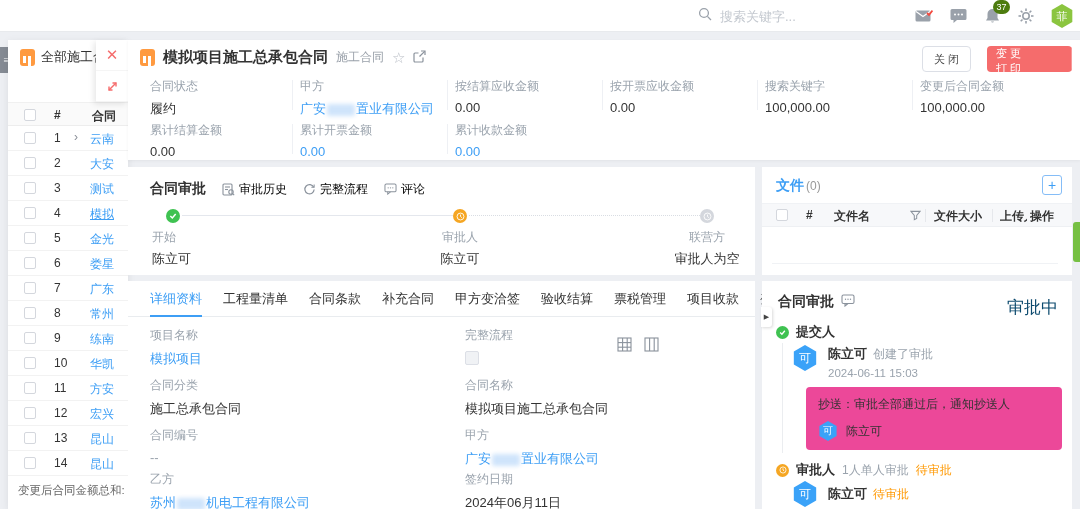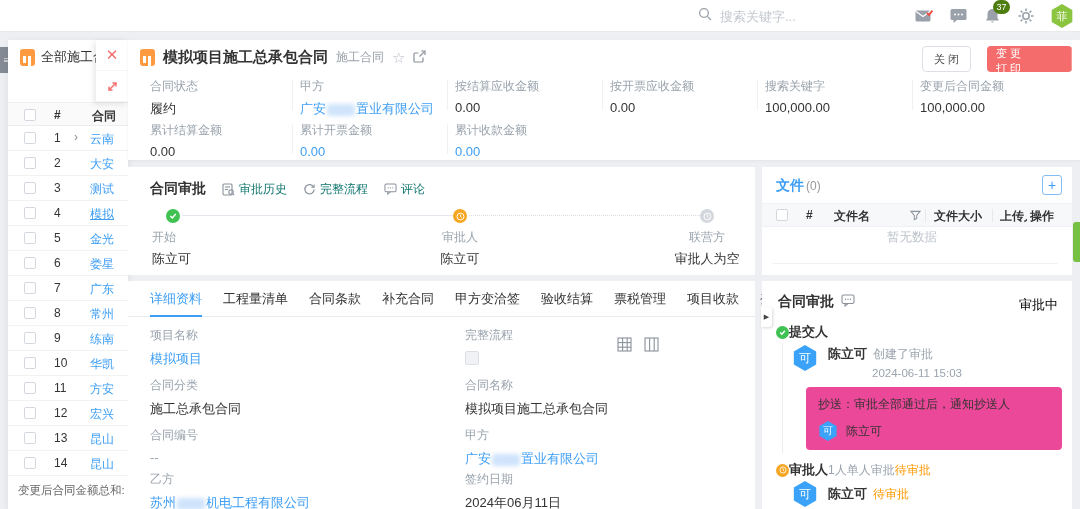--- a/index.html
+++ b/index.html
@@ -74,21 +74,21 @@
   .f-col { position:absolute; }
   .f-label { font-size:12px; color:#9aa3ad; }
   .f-value { font-size:13px; color:#333; margin-top:5px; }
   .f-value.link { color:#3d9ef5; cursor:pointer; }
   .f-div { position:absolute; width:1px; height:30px; background:#eef0f4; }
   .blur { display:inline-block; width:28px; height:12px; background:#cfe4fb; border-radius:2px; filter:blur(2px); vertical-align:middle; margin:0 1px; }
 
   
   .flow-head { position:absolute; left:22px; top:13px; display:flex; align-items:center; gap:16px; }
   .flow-title { font-size:14px; font-weight:bold; color:#333; }
-  .flow-link { display:flex; align-items:center; gap:4px; font-size:12px; color:#0f766e; cursor:pointer;justify-content:space-between; }
+  .flow-link { display:flex; align-items:center; gap:4px; font-size:12px; color:#000000; cursor:pointer;justify-content:space-between; }
   .tl-line  { position:absolute; top:48px; height:1px; background:#e4e7ed; }
   .tl-line.dotted { background:none; border-top:1px dotted #d9dde3; }
   .tl-node { position:absolute; top:42px; width:14px; height:14px; border-radius:50%; display:flex; align-items:center; justify-content:center; }
   .tl-node.done { background:#3fc251; }
   .tl-node.current { background:#f5a623; }
   .tl-node.pending { background:#d4d7dd; }
   .tl-label { position:absolute; top:62px; }
   .tl-l1 { font-size:12px; color:#9aa3ad; }
   .tl-l2 { font-size:13px; color:#333; margin-top:4px; }
   .center { text-align:center; }
@@ -120,34 +120,34 @@
   .fth { position:absolute; top:4px; white-space:nowrap; overflow:hidden; }
   .ft-div { position:absolute; top:5px; width:1px; height:13px; background:#e6e8ec; }
   .ft-empty { position:absolute; left:0; top:62px; width:300px; text-align:center; font-size:12.5px; color:#bfc4cb; }
   .ft-bottom { position:absolute; left:10px; right:14px; top:96px; height:1px; background:#f0f2f5; }
 
   
   .ap-handle { position:absolute; left:-1px; top:26px; width:11px; height:20px; background:#fff; box-shadow:1px 1px 3px rgba(0,0,0,.15);
                display:flex; align-items:center; justify-content:center; font-size:7px; color:#444; cursor:pointer; border-radius:0 3px 3px 0; }
   .ap-head { position:absolute; left:16px; top:12px; display:flex; align-items:center; gap:7px; }
   .ap-title { font-size:14px; font-weight:bold; color:#333; }
-  .ap-status { position:absolute; right:14px; top:15px; font-size:13px; color:#000000; }
+  .ap-status { position:absolute; right:14px; top:15px; font-size:17px; color:#0c4a6e; }
   .dot-ic { width:13px; height:13px; border-radius:50%; display:flex; align-items:center; justify-content:center; flex:0 0 auto; }
   .dot-green { background:#3fc251; }
   .dot-orange { background:#f5a623; }
-  .ap-sec { position:absolute; left:14px; display:flex; align-items:center; }
+  .ap-sec { position:absolute; left:14px; display:flex; align-items:center; gap:7px; }
   .ap-sec-label { font-size:13px; color:#333; font-weight:bold; }
   .ap-sec-sub { font-size:12px; color:#9aa3ad; }
   .ap-sec-wait { font-size:12px; color:#ff9800; }
   .ap-line { position:absolute; left:20px; top:62px; width:1px; height:110px; background:#ebedf0; }
   .avatar-blue { width:26px; height:26px; background:#3aa2f8; font-size:12px; }
   .avatar-blue.sm { width:20px; height:20px; font-size:10px; }
   .ap-name { font-size:13px; font-weight:bold; color:#333; }
   .ap-action { font-size:12px; color:#9aa3ad; }
-  .ap-time { font-size:11.5px; color:#9aa3ad; margin-top:4px;margin-left:44px; }
+  .ap-time { font-size:11.5px; color:#9aa3ad; margin-top:4px; }
   .cc-box { position:absolute; left:44px; top:106px; width:256px; background:#ec4899; border-radius:4px; padding:9px 12px; }
   .cc-note { font-size:12px; color:#333; }
   .cc-row { display:flex; align-items:center; gap:8px; margin-top:8px; }
   .cc-name { font-size:12px; color:#333; }
 </style>
 </head>
 <body>
 
 <div class="screen">
 
@@ -511,21 +511,20 @@
         <svg width="11" height="11" viewBox="0 0 12 12" fill="none" stroke="#8a929c" stroke-width="1.1">
             <path d="M1 1.5h10L7.3 6v3.2L4.7 10.5V6z"></path>
           </svg>
       </span>
       <span class="ft-div" style="left:163px;"></span>
       <span class="fth" style="left:172px;">文件大小</span>
       <span class="ft-div" style="left:230px;"></span>
       <span class="fth" style="left:238px; width:27px;">上传人</span>
       <span class="fth" style="left:268px;">操作</span>
     </div>
-    <div class="ft-empty">暂无数据</div>
     <div class="ft-bottom"></div>
   </div>
 
   <div class="card appr-card">
     <div class="ap-handle">▶</div>
     <div class="ap-head">
       <span class="ap-title">合同审批</span>
       <span>
         <svg width="14" height="13" viewBox="0 0 14 13" fill="none" stroke="#8a929c" stroke-width="1.1">
             <rect x="1" y="1" width="12" height="8.5" rx="1.5"></rect>

